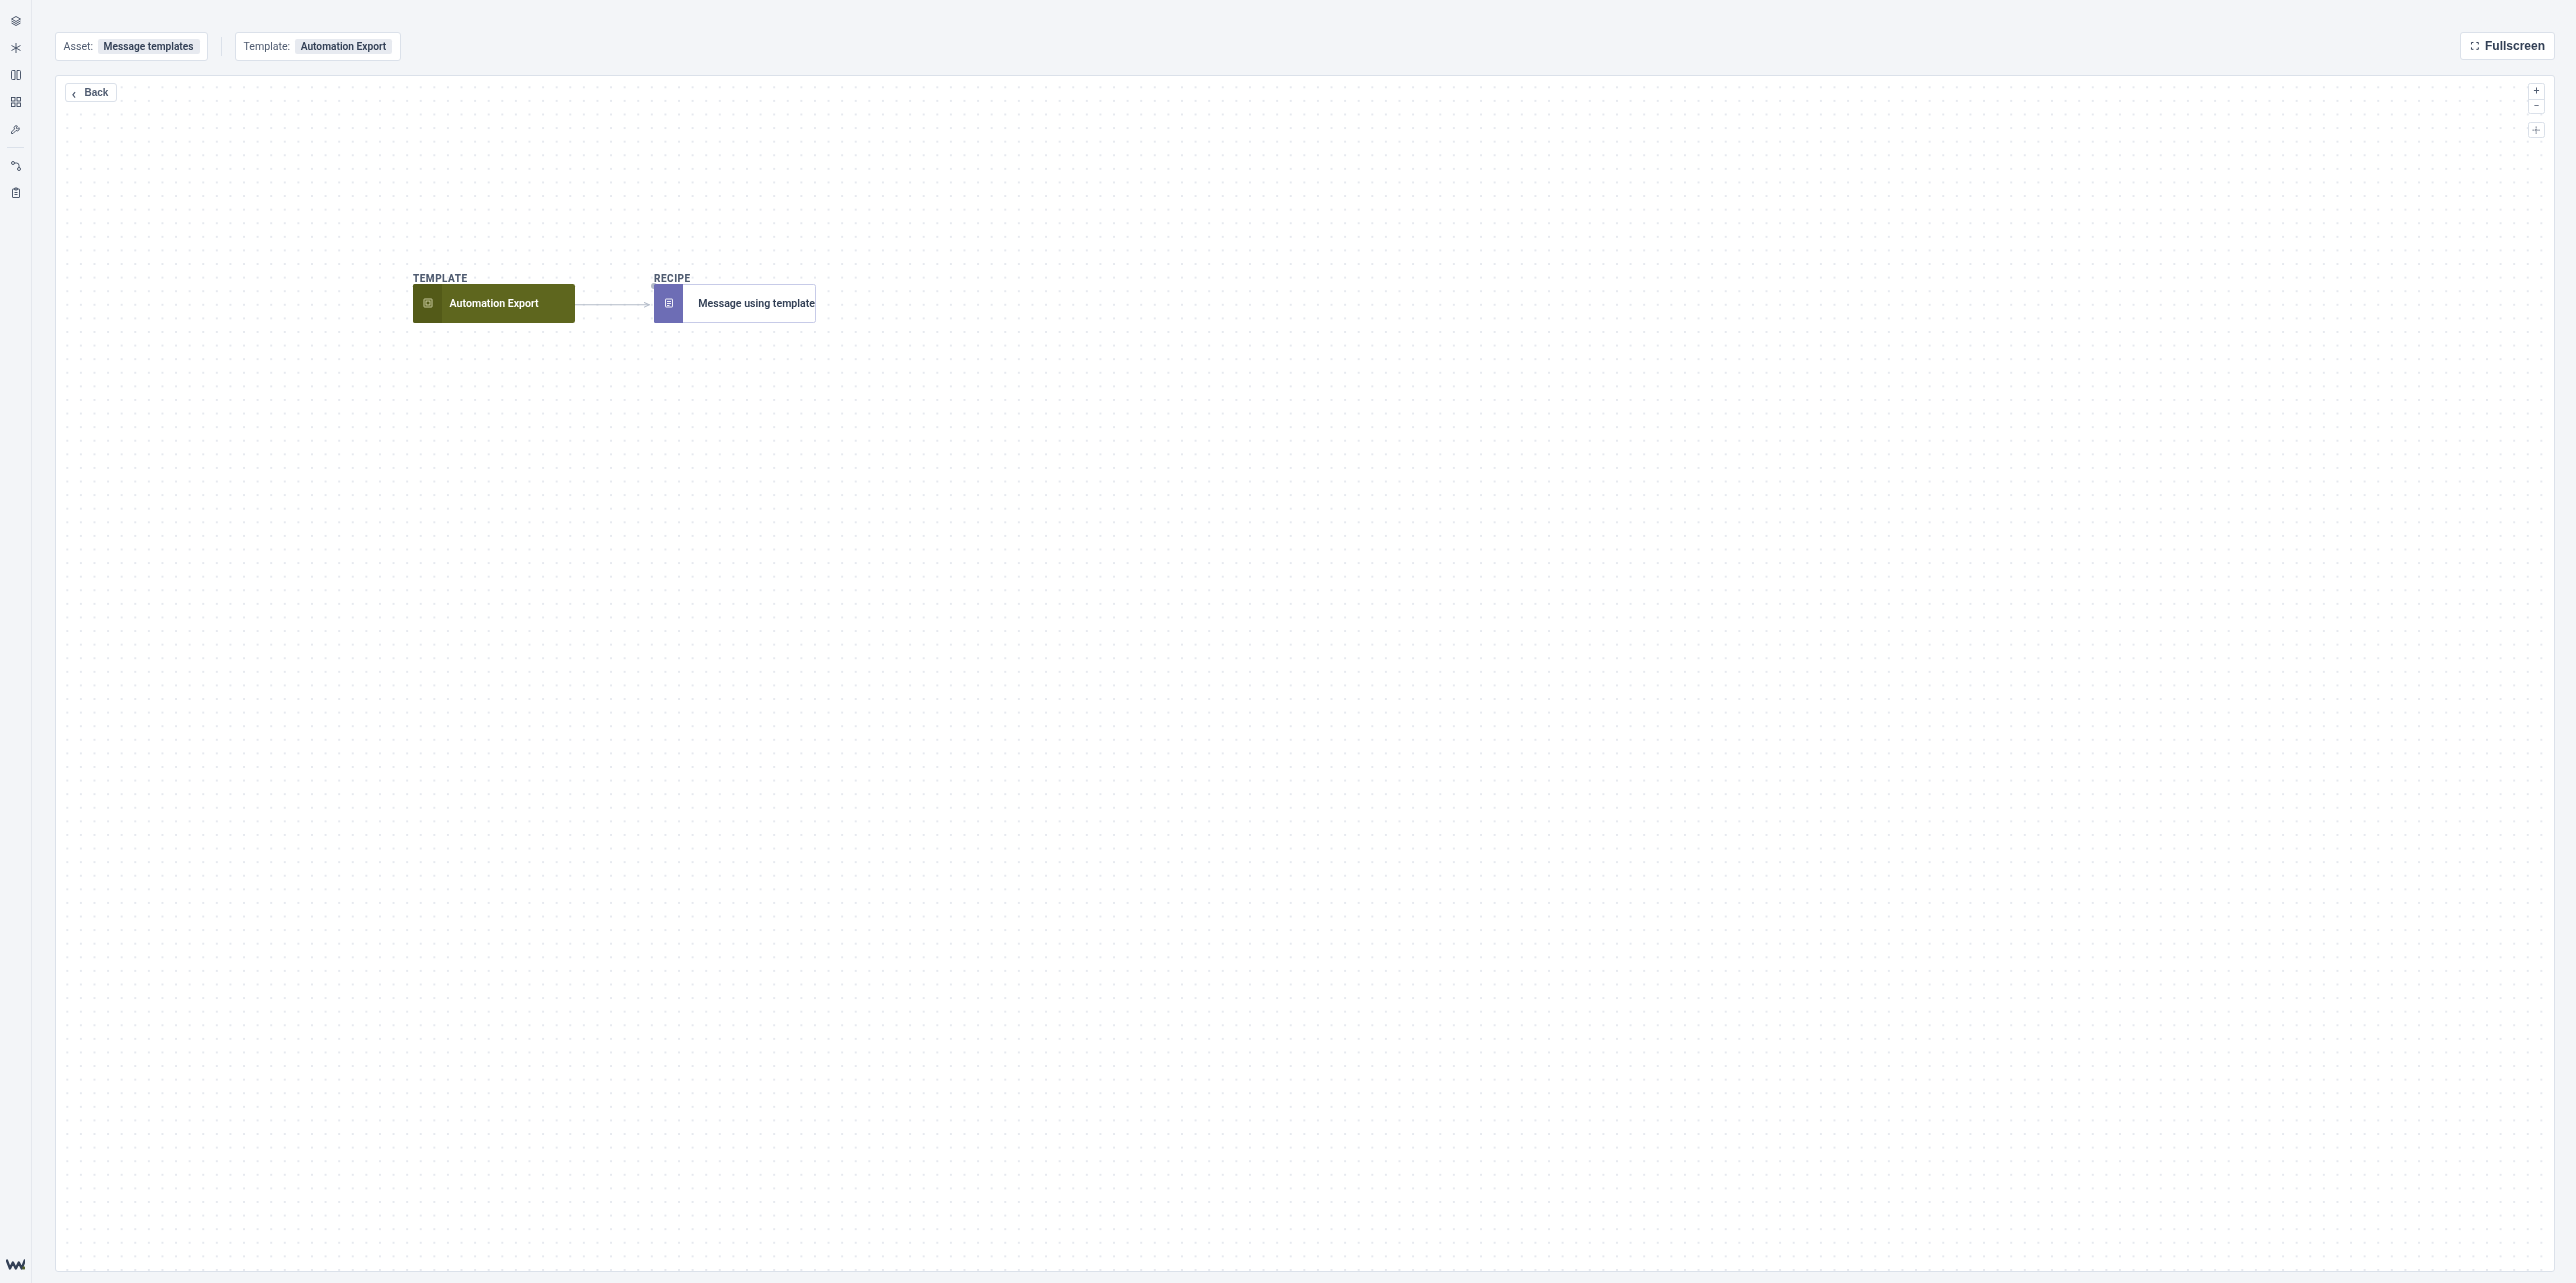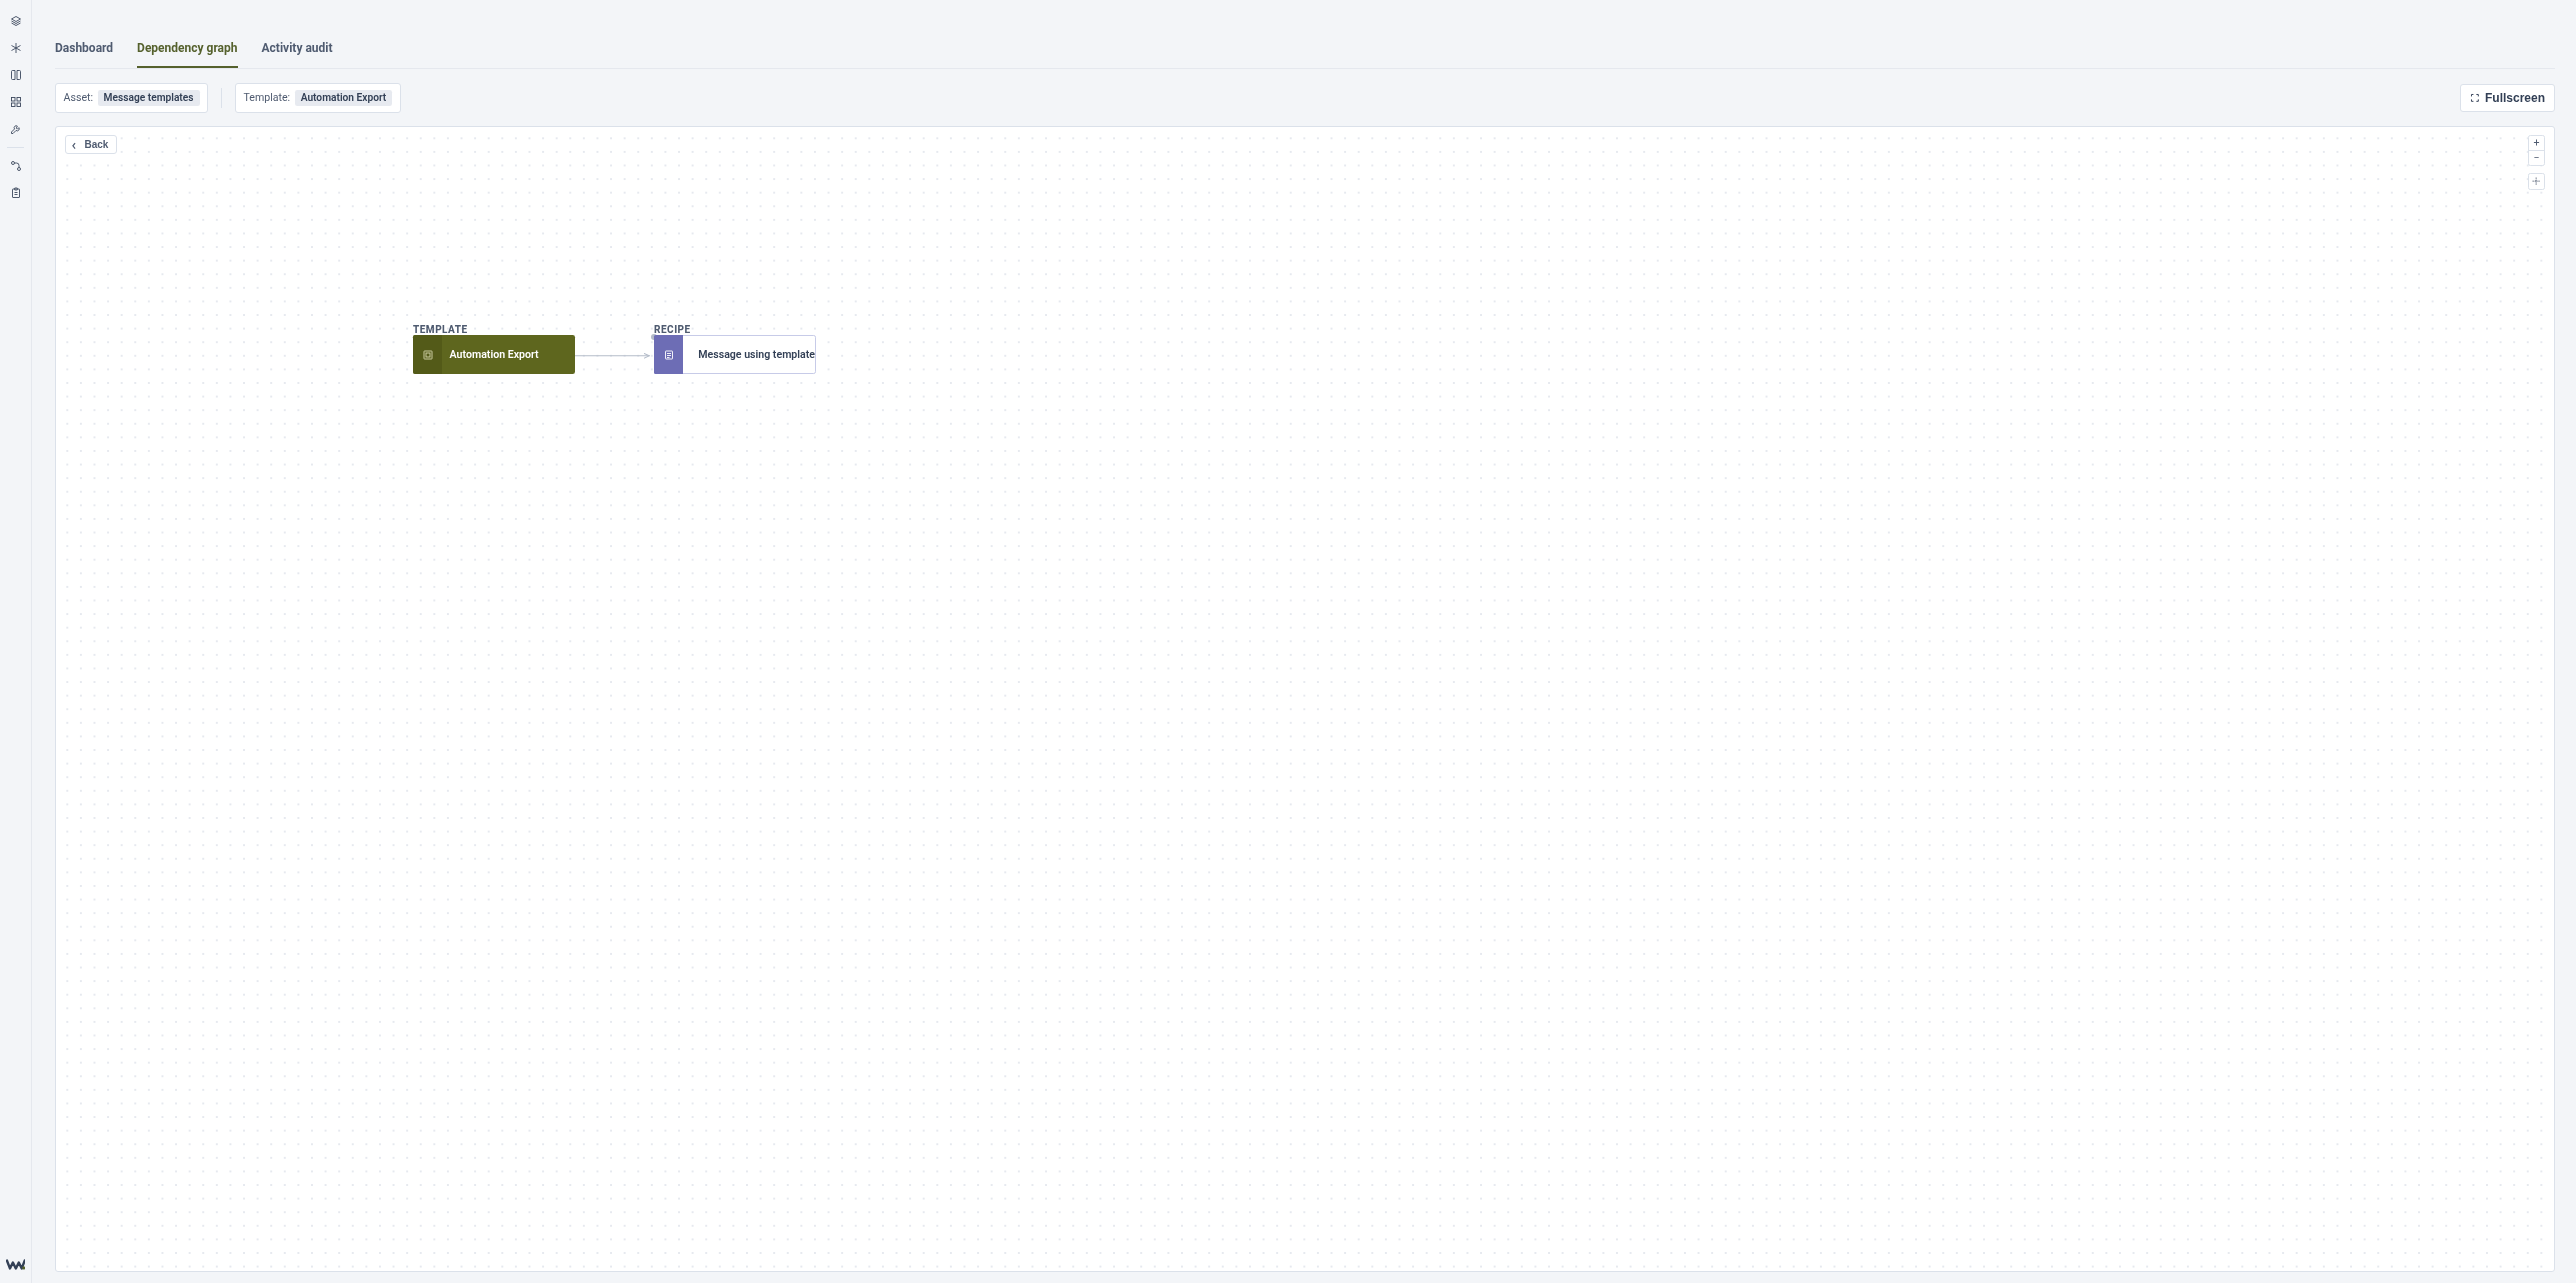--- a/index.html
+++ b/index.html
@@ -212,25 +212,20 @@
 
   <svg class="logo" viewBox="0 0 40 24">
     <path d="M2 4 L8 20 L14 8 L20 20 L26 8 L32 20 L38 4" fill="none" stroke="#334056" stroke-width="5" stroke-linejoin="round" stroke-linecap="round"></path>
     <circle cx="36" cy="19" r="3.2" fill="#55612d"></circle>
   </svg>
 </nav>
 
 <main class="main">
 
 
-  <div class="tabs">
-    <div class="tab">Dashboard</div>
-    <div class="tab active">Dependency graph</div>
-    <div class="tab">Activity audit</div>
-  </div>
 
   <div class="toolbar">
     <div class="pill">
       <span>Asset:</span>
       <span class="tag">Message templates</span>
     </div>
     <div class="vsep"></div>
     <div class="pill">
       <span>Template:</span>
       <span class="tag">Automation Export</span>

